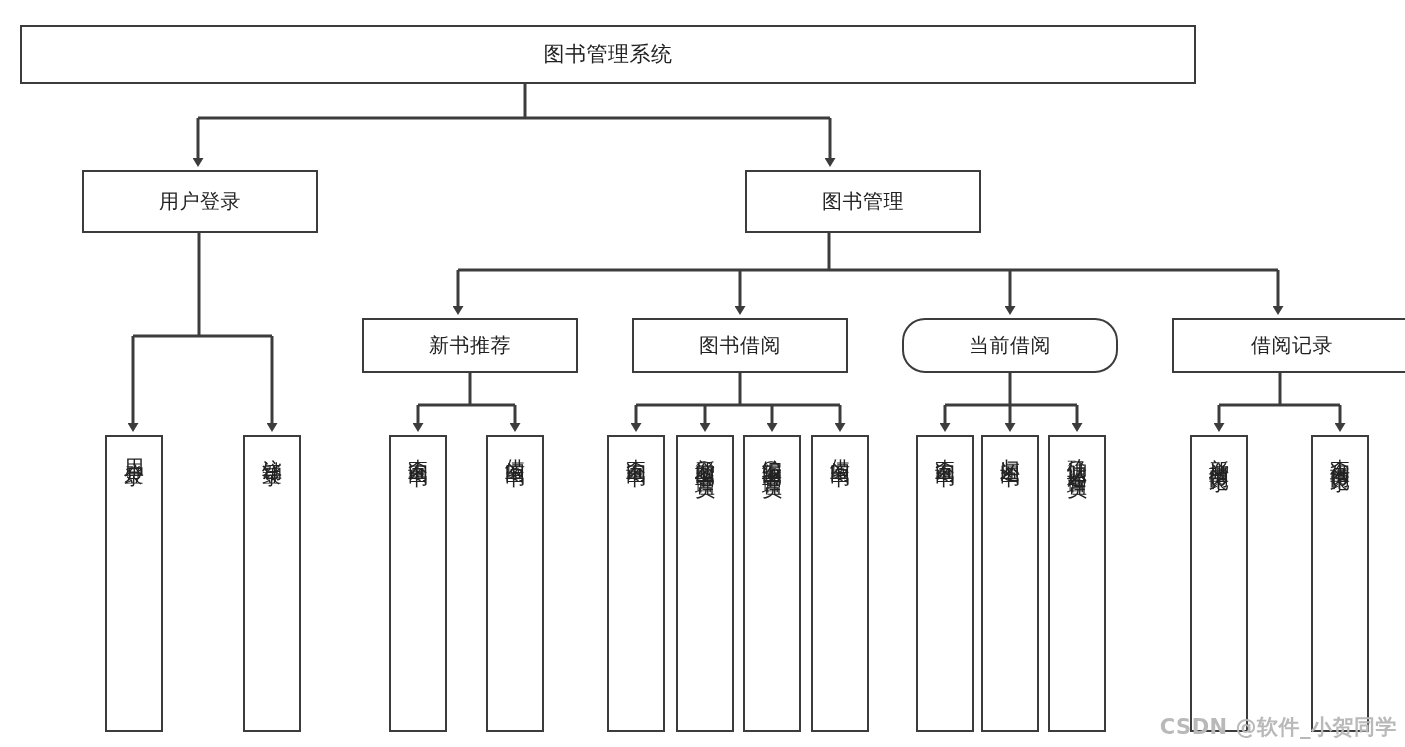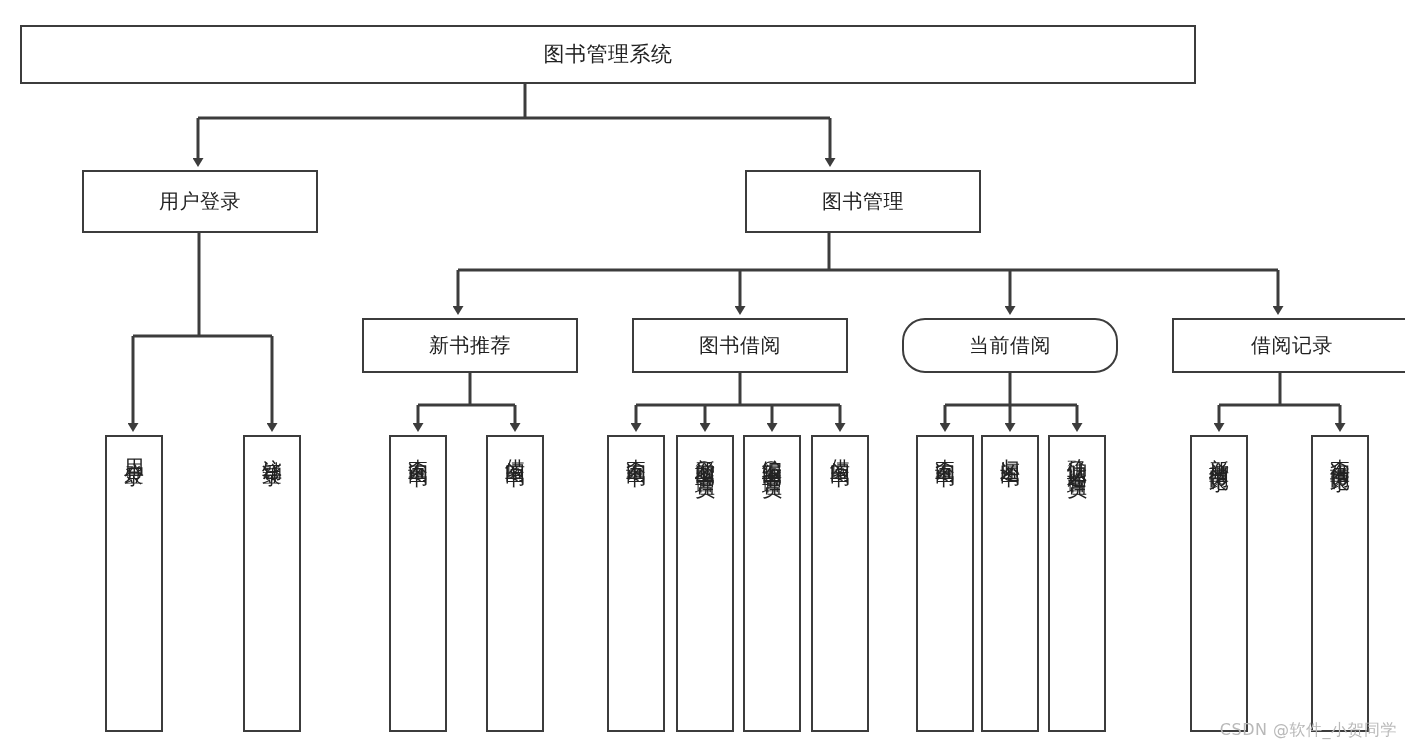--- a/index.html
+++ b/index.html
@@ -56,25 +56,26 @@
     text-orientation: upright;
     font-size: 20px;
     line-height: 1.05;
     letter-spacing: 3px;
     white-space: nowrap;
   }
   .watermark {
     position: absolute;
     right: 8px;
     bottom: 6px;
-    font-size: 16px;
+    font-size: 21px;
     color: #b9b9b9;
     letter-spacing: 0.5px;
     white-space: nowrap;
     user-select: none;
+    font-weight: bold;
   }
 </style>
 </head>
 <body>
 
 <div id="canvas">
 
   <svg class="wires" viewBox="0 0 1405 747" xmlns="http://www.w3.org/2000/svg">
     <defs>
       <marker id="arrow" markerWidth="9" markerHeight="11" refX="1" refY="5.5" orient="auto" markerUnits="userSpaceOnUse">

